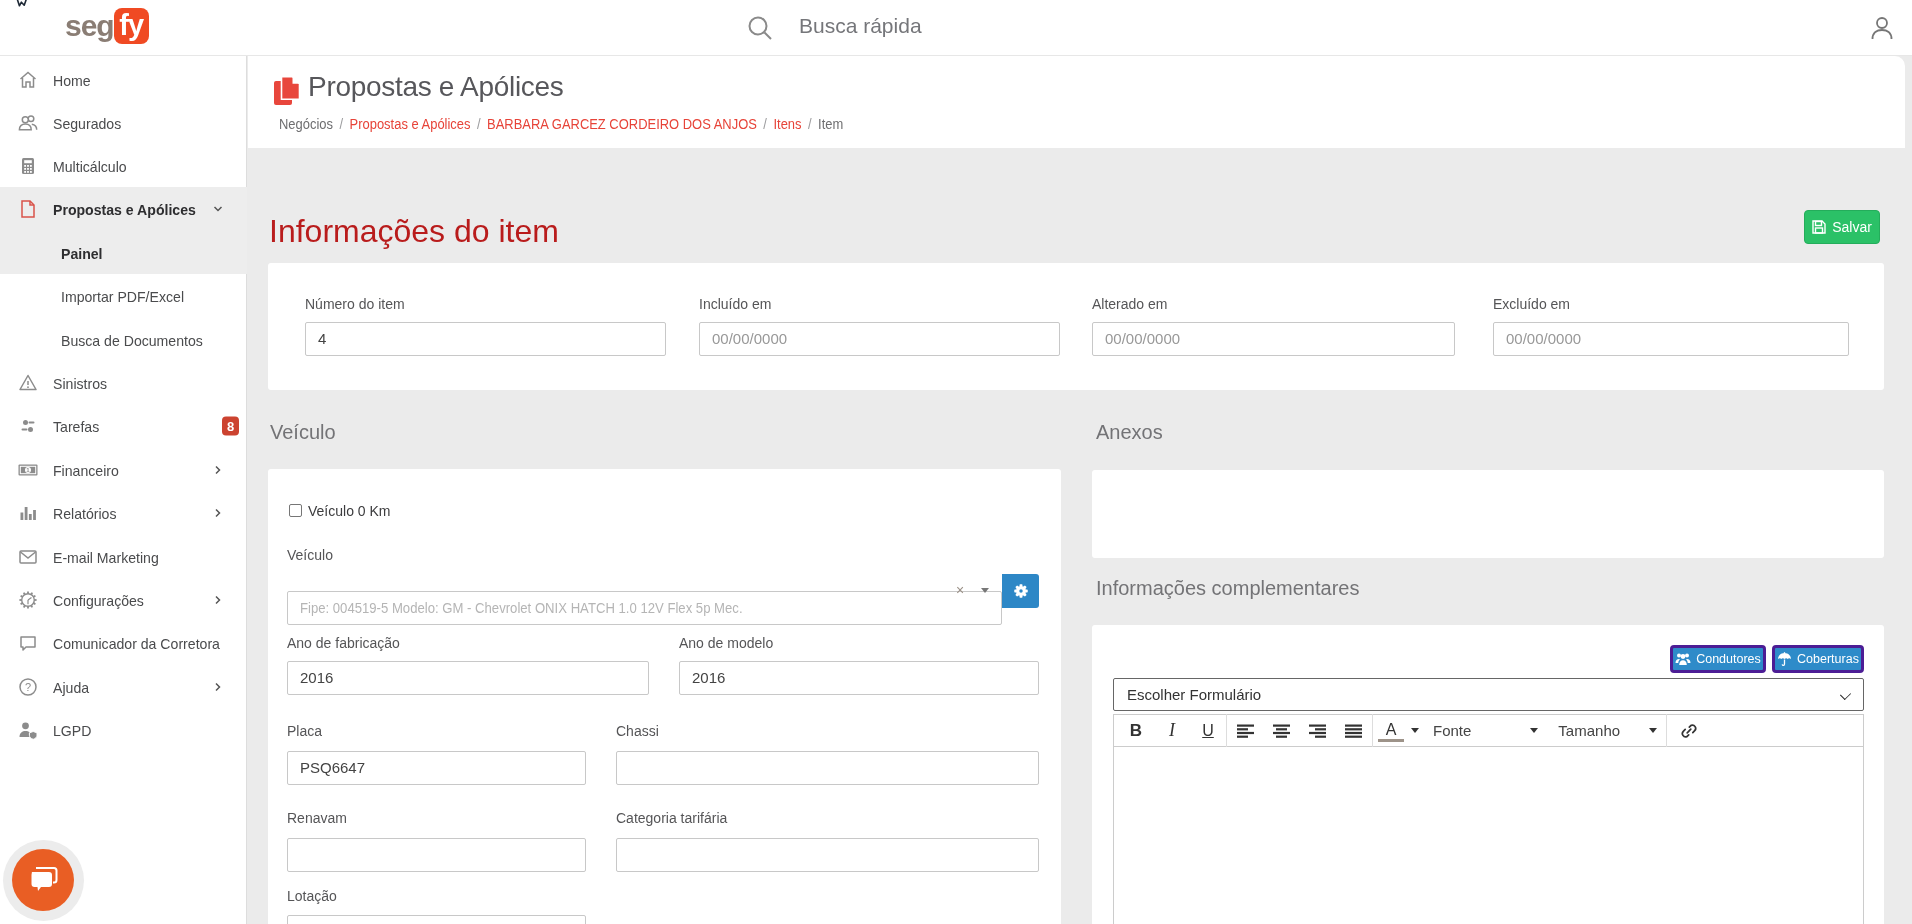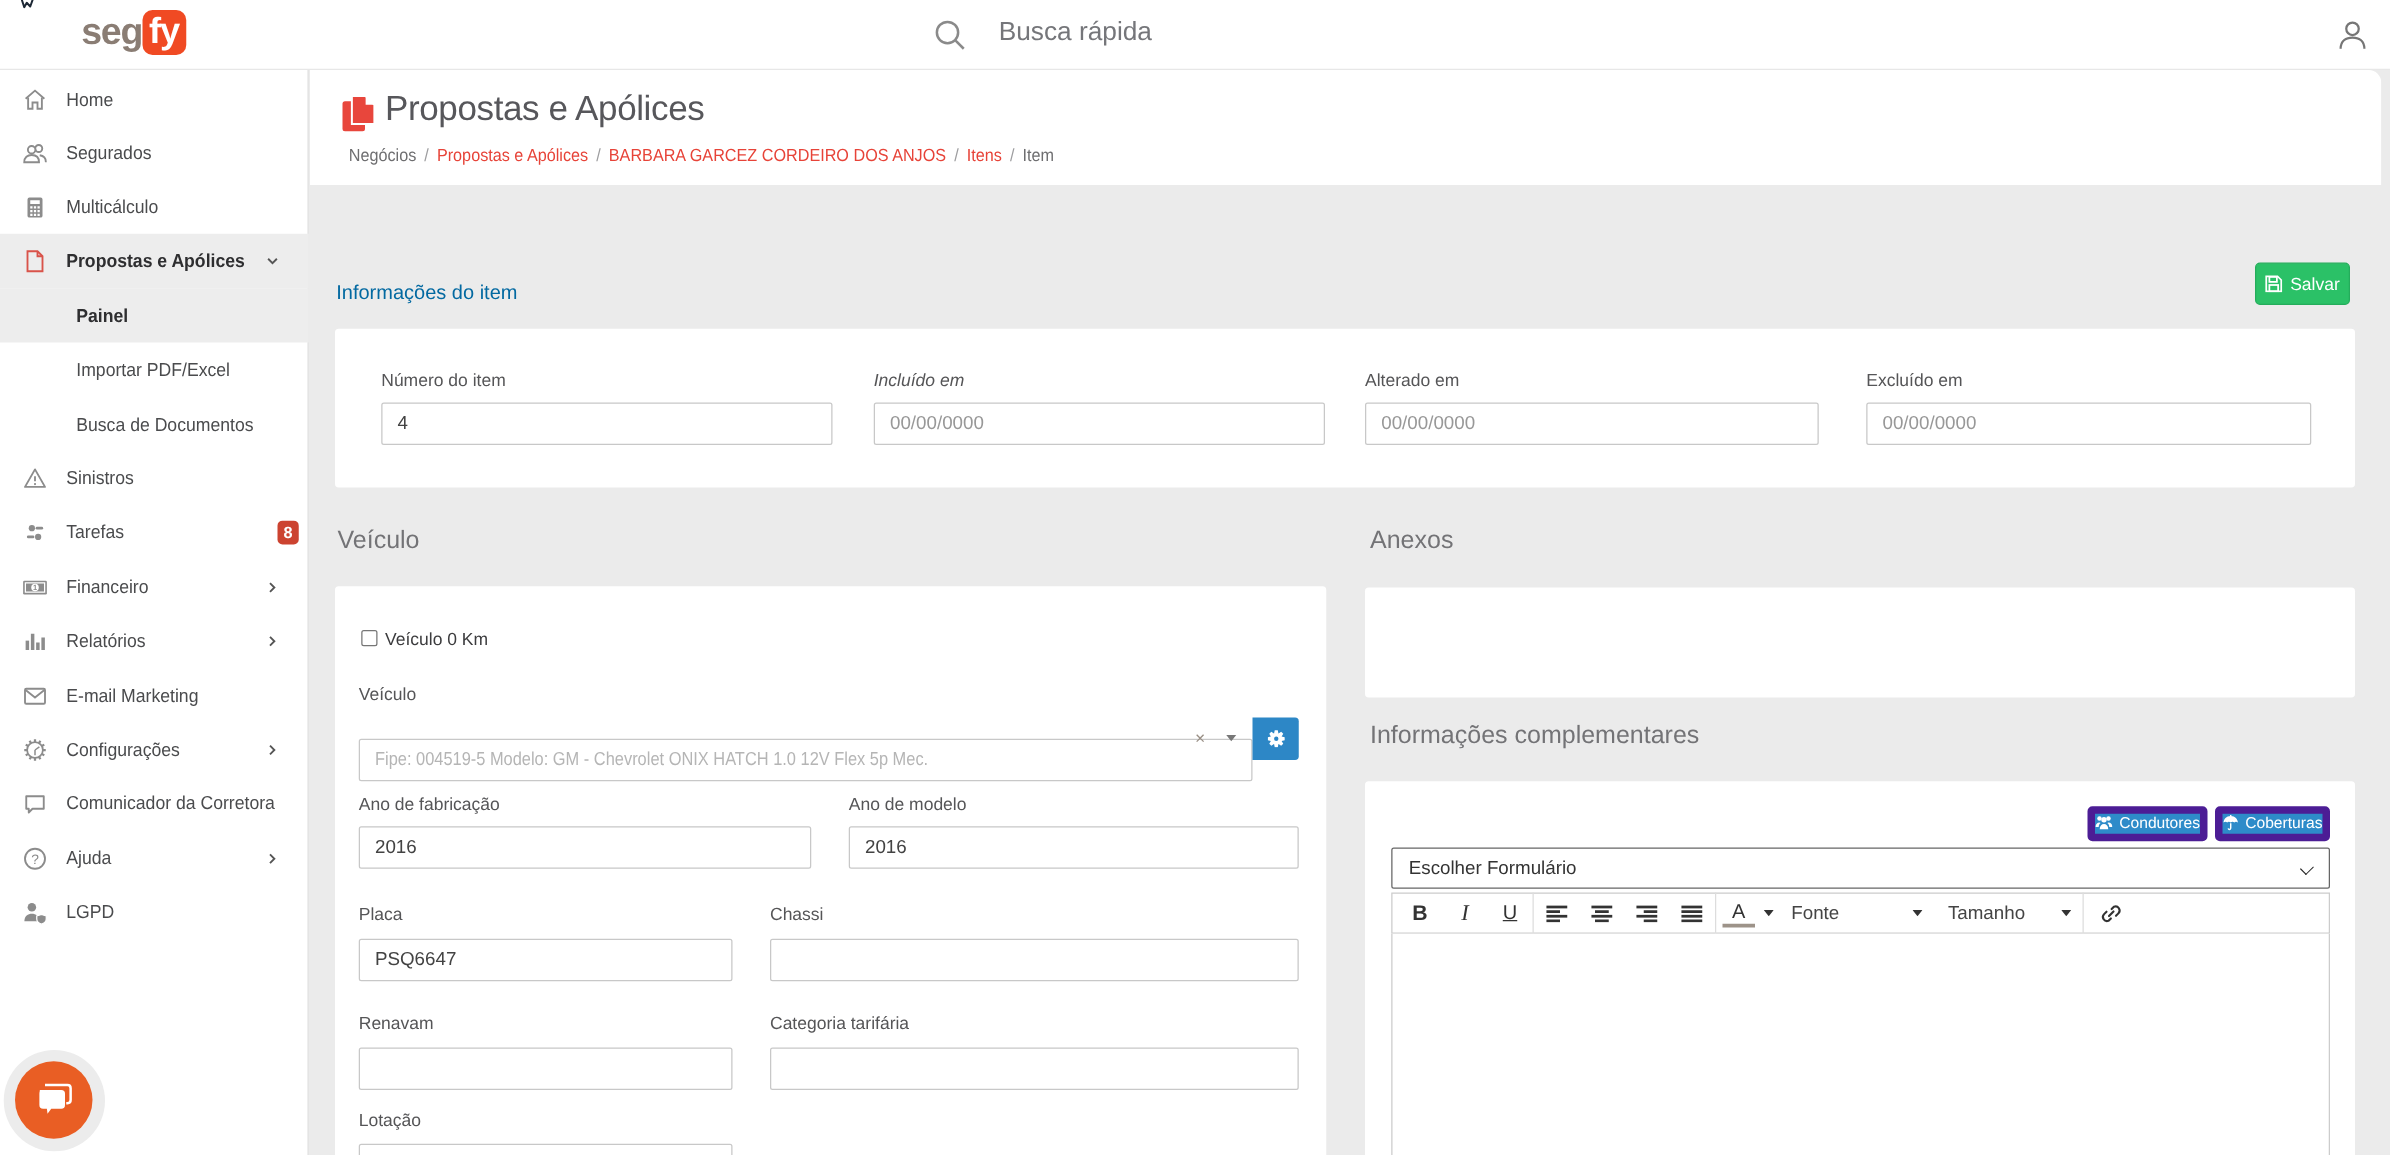--- a/index.html
+++ b/index.html
@@ -30,21 +30,21 @@
 
 #pagehead{position:absolute;left:248px;top:56px;width:1657px;height:92px;background:#fff;border-top-right-radius:10px;z-index:5;}
 #headcontent{position:absolute;z-index:6;left:0;top:0;width:1912px;height:148px;pointer-events:none;}
 #ptitle{position:absolute;left:308px;top:71px;font-size:28px;letter-spacing:-0.3px;color:#57575b;}
 #bcrumb{position:absolute;left:279px;top:116px;font-size:14px;color:#6e6e70;white-space:nowrap;transform:scaleX(0.925);transform-origin:0 0;}
 #bcrumb .red{color:#e74338;}
 #bcrumb .sep{color:#9d9d9f;padding:0 7px;}
 
 
 .sect{position:absolute;color:#828285;}
-#t-info{left:269px;top:226px;font-size:16px;color:#0369a1;}
+#t-info{left:269px;top:213px;font-size:32px;color:#b91c1c;}
 #t-veic{left:270px;top:421px;font-size:20px;color:#737376;}
 #t-anex{left:1096px;top:421px;font-size:20px;color:#737376;}
 #t-icom{left:1096px;top:577px;font-size:20px;color:#737376;}
 
 .card{position:absolute;background:#fff;border-radius:3px;}
 #card1{left:268px;top:263px;width:1616px;height:127px;}
 #card2{left:268px;top:469px;width:793px;height:455px;border-bottom-left-radius:0;border-bottom-right-radius:0;}
 #card3{left:1092px;top:470px;width:792px;height:88px;}
 #card4{left:1092px;top:625px;width:792px;height:299px;border-bottom-left-radius:0;border-bottom-right-radius:0;}
 
@@ -57,21 +57,21 @@
 
 .ckbox{position:absolute;left:289px;top:504px;width:13px;height:13px;border:1px solid #767676;border-radius:2px;background:#fff;}
 #fipe{left:287px;top:574px;width:715px;color:#b5b5b5;padding-right:60px;overflow:hidden;white-space:nowrap;margin-top:17px;}
 #fipe-x{position:absolute;left:956px;top:582px;font-size:14px;color:#998f85;line-height:16px;}
 #fipe-car{position:absolute;left:981px;top:588px;width:0;height:0;border-left:4.5px solid transparent;border-right:4.5px solid transparent;border-top:5.5px solid #777;}
 #btn-gear{position:absolute;left:1002px;top:574px;width:37px;height:34px;background:#2d87c6;border-radius:0 3px 3px 0;display:flex;align-items:center;justify-content:center;}
 
 
 #btn-cond{position:absolute;left:1670px;top:645px;width:96px;height:28px;}
 #btn-cob{position:absolute;left:1772px;top:645px;width:92px;height:28px;}
-.bluebtn{background:#2e8bc9;border:6px solid #4c1d95;border-radius:4px;color:#fff;font-size:12.5px;display:flex;justify-content:center;gap:5px;}
+.bluebtn{background:#2e8bc9;border:3px solid #4c1d95;border-radius:4px;color:#fff;font-size:12.5px;display:flex;align-items:center;justify-content:center;gap:5px;}
 #selform{position:absolute;left:1113px;top:678px;width:751px;height:33px;border:1px solid #666;border-radius:2px;background:#fff;font-size:15px;color:#333;line-height:31px;padding-left:13px;}
 #selform .nchev{position:absolute;right:13px;top:11px;width:9px;height:9px;border-left:1.6px solid #222;border-bottom:1.6px solid #222;transform:rotate(-45deg) scale(1,0.75);}
 #toolbar{position:absolute;left:1113px;top:714px;width:751px;height:33px;border:1px solid #ccc;background:#fff;display:flex;align-items:center;}
 #editor{position:absolute;left:1113px;top:747px;width:751px;height:177px;border-left:1px solid #ccc;border-right:1px solid #ccc;background:#fff;}
 .tbtn{display:flex;align-items:center;justify-content:center;height:33px;color:#333;}
 .tsep{width:1px;height:33px;background:#ddd;}
 
 
 #chat-halo{position:absolute;left:3px;top:840px;width:81px;height:81px;border-radius:50%;background:#ececec;z-index:25;}
 #chat-btn{position:absolute;left:12px;top:849px;width:62px;height:62px;border-radius:50%;background:#e95e24;display:flex;align-items:center;justify-content:center;z-index:26;}
@@ -281,21 +281,21 @@
 <div id="rstrip"></div>
 <div id="t-info" class="sect">Informações do item</div>
 <div id="btn-salvar"><svg width="14" height="14" viewBox="0 0 14 14">
       <path d="M1 1 H10 L13 4 V13 H1 Z" fill="none" stroke="#fff" stroke-width="1.4"></path>
       <rect x="3.5" y="1.5" width="6" height="4" fill="none" stroke="#fff" stroke-width="1.4"></rect>
       <rect x="3.5" y="8" width="7" height="5" fill="none" stroke="#fff" stroke-width="1.4"></rect>
     </svg>Salvar</div>
 <div id="card1" class="card"></div>
 <div class="lbl" style="left:305px;top:296px;">Número do item</div>
 <div class="inp" style="left:305px;top:322px;width:361px;">4</div>
-<div class="lbl" style="left:699px;top:296px;font-style:italic;">Incluído em</div>
+<div class="lbl" style="left:699px;top:296px;">Incluído em</div>
 <div class="inp ph" style="left:699px;top:322px;width:361px;">00/00/0000</div>
 <div class="lbl" style="left:1092px;top:296px;">Alterado em</div>
 <div class="inp ph" style="left:1092px;top:322px;width:363px;">00/00/0000</div>
 <div class="lbl" style="left:1493px;top:296px;">Excluído em</div>
 <div class="inp ph" style="left:1493px;top:322px;width:356px;">00/00/0000</div>
 
 <div id="t-veic" class="sect">Veículo</div>
 <div id="t-anex" class="sect">Anexos</div>
 <div id="card2" class="card"></div>
 <div id="card3" class="card"></div>

